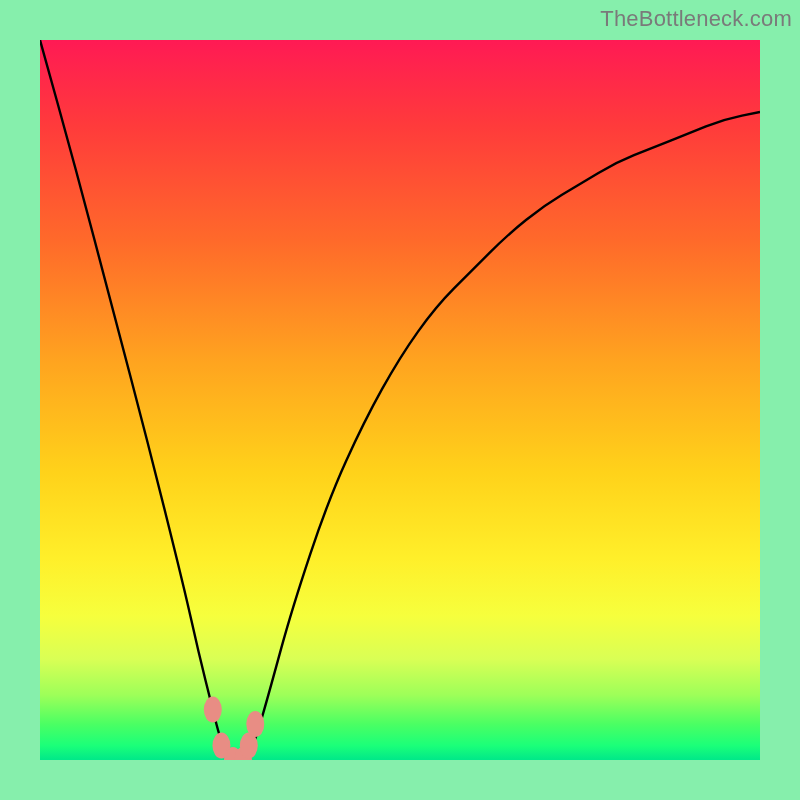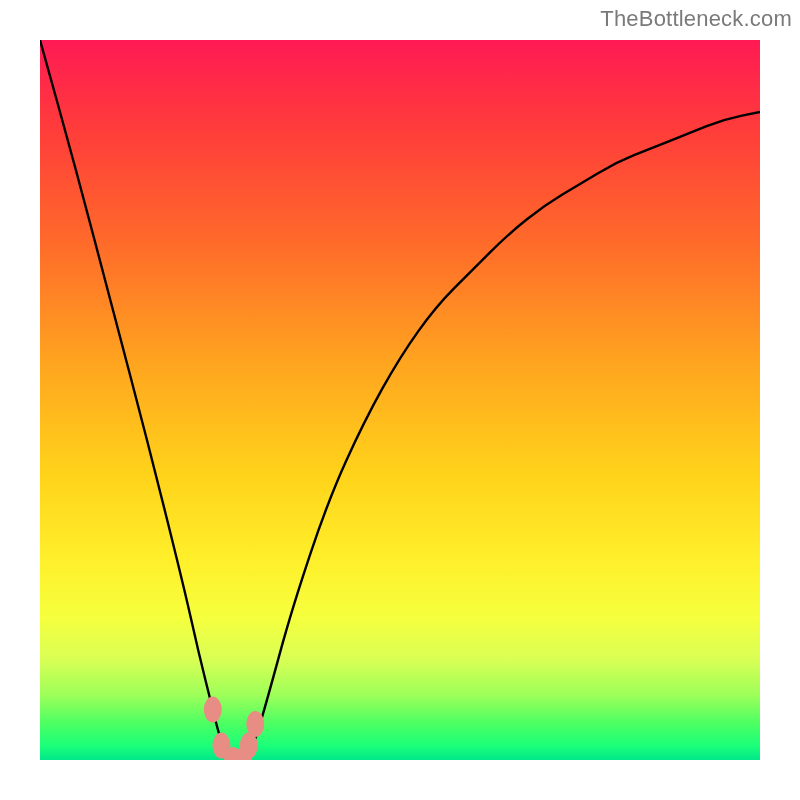--- a/index.html
+++ b/index.html
@@ -8,21 +8,21 @@
     width: 800px;
     height: 800px;
     background: #000;
     overflow: hidden;
     font-family: Arial, Helvetica, sans-serif;
   }
   .frame {
     position: relative;
     width: 800px;
     height: 800px;
-    background: #ffffff;
+    background: #86efac;
   }
   .plot {
     position: absolute;
     left: 40px;
     top: 40px;
     width: 720px;
     height: 720px;
     background: linear-gradient(to bottom,
       #ff1a54 0%,
       #ff3b3b 12%,

